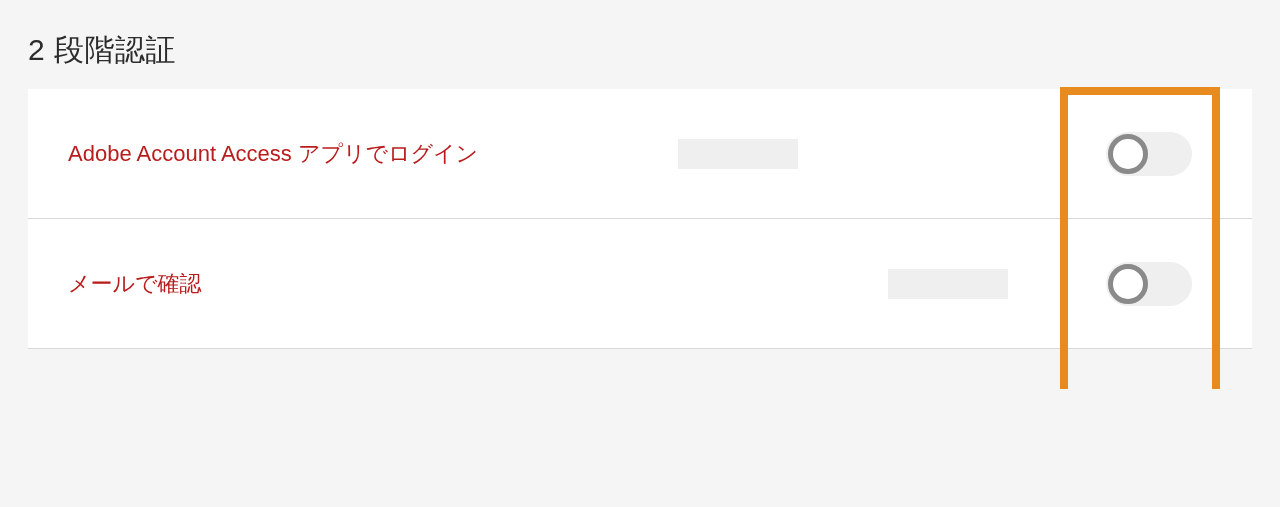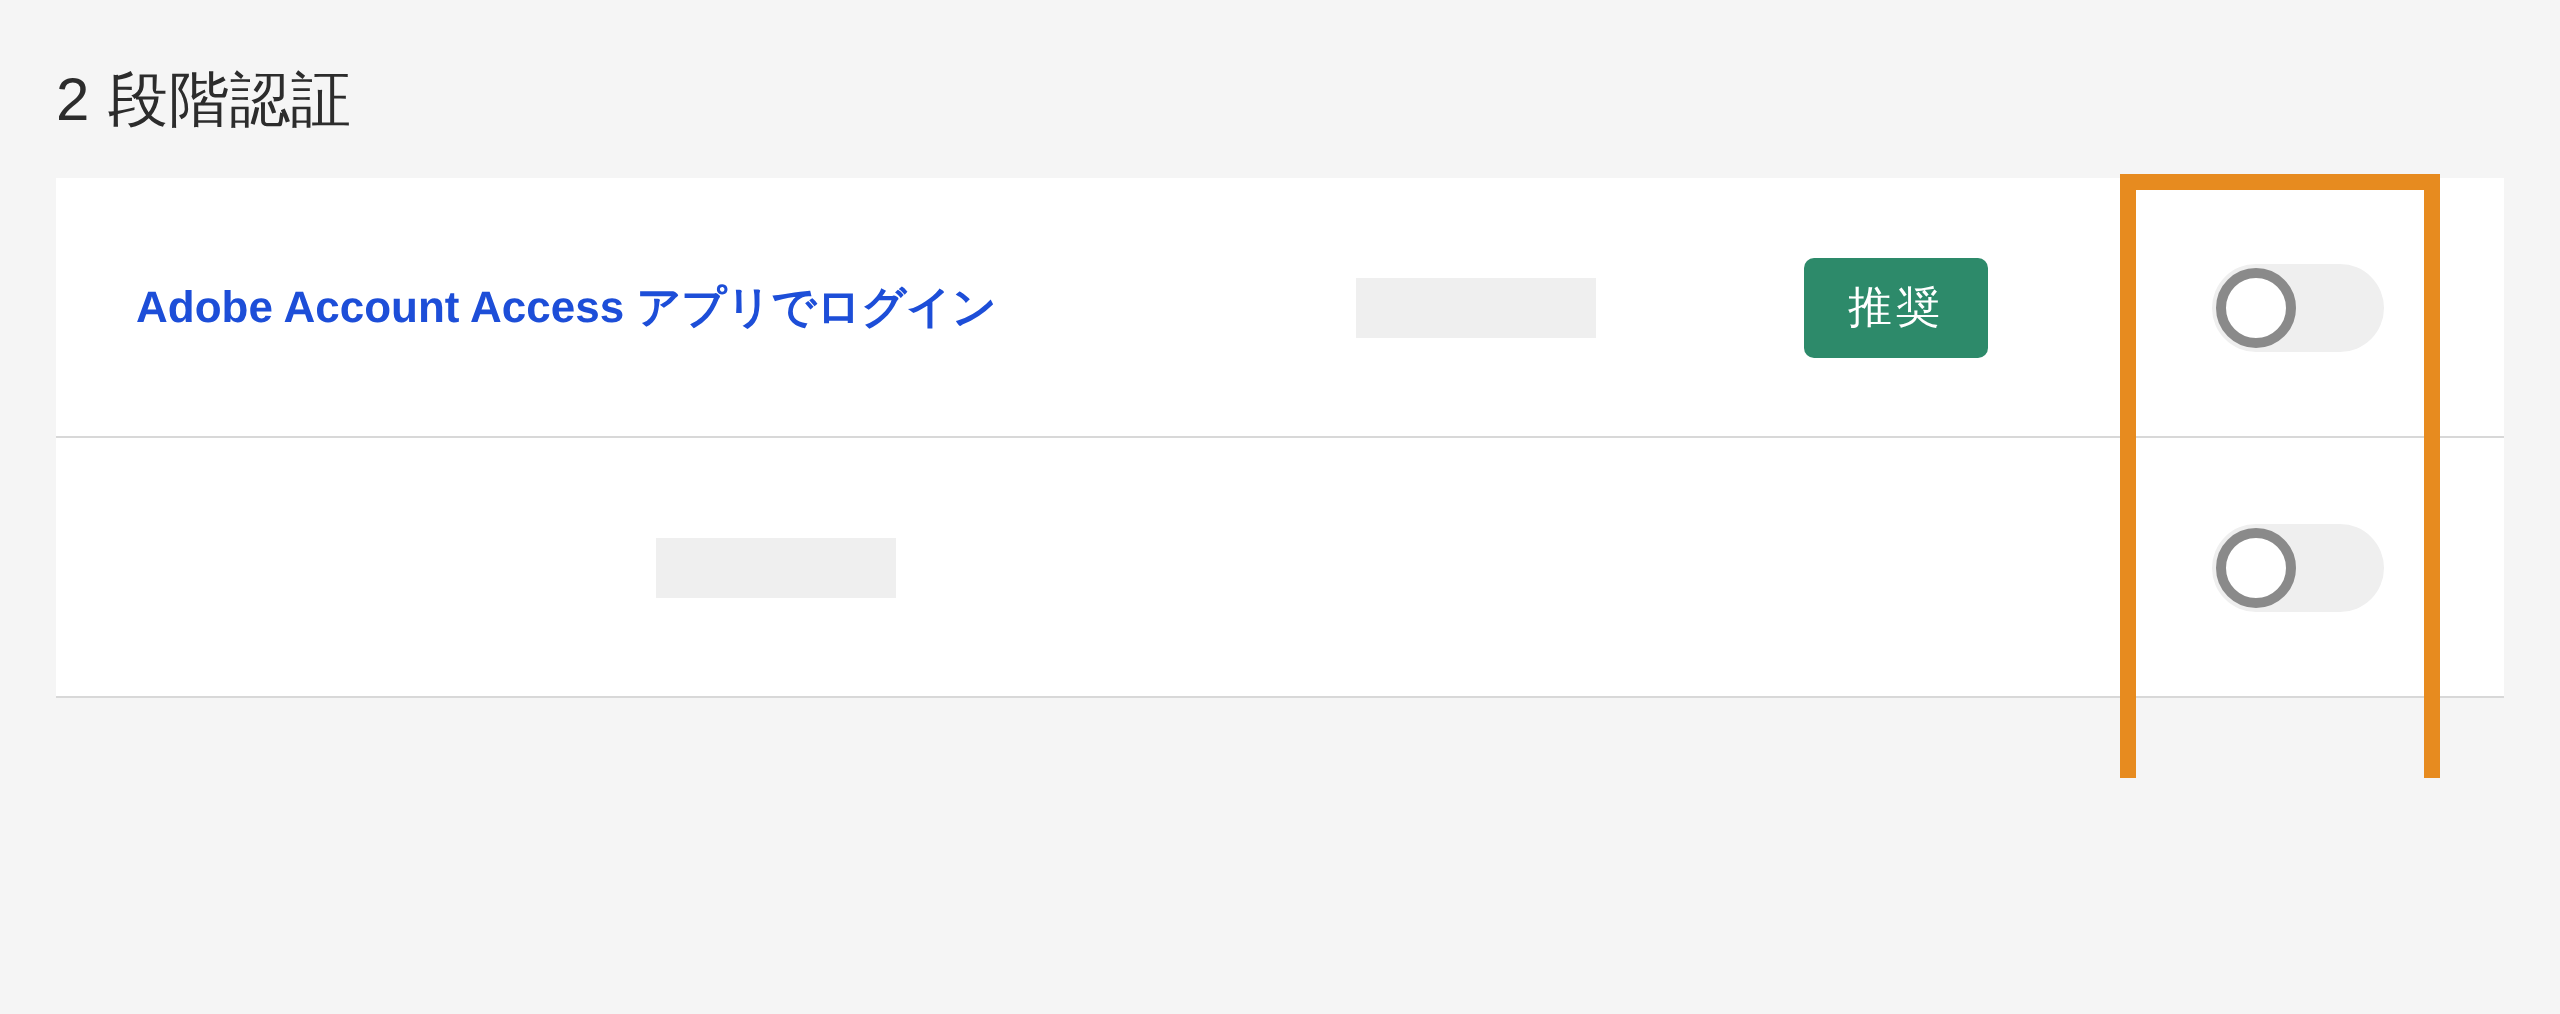--- a/index.html
+++ b/index.html
@@ -26,24 +26,24 @@
     .row {
       display: flex;
       align-items: center;
       height: 130px;
       padding: 0 40px 0 40px;
       border-bottom: 1px solid #d8d8d8;
     }
     .row:last-child { border-bottom: none; }
     .row-label {
       font-size: 22px;
-      color: #1d4ed8;
+      color: #b91c1c;
       flex: 0 0 auto;
       width: 560px;
-      font-weight: 700;
+      font-weight: 400;
     }
     .placeholder-box {
       width: 120px;
       height: 30px;
       background: #efefef;
     }
     .placeholder-col {
       flex: 0 0 auto;
       width: 220px;
       display: flex;
@@ -104,31 +104,29 @@
 <div class="container">
   <h2 class="section-title">2 段階認証</h2>
 
   <div class="panel">
 
     <div class="row">
       <div class="row-label">Adobe Account Access アプリでログイン</div>
       <div class="placeholder-col">
         <div class="placeholder-box"></div>
       </div>
-      <div class="badge-col">
-        <span class="badge">推奨</span>
-      </div>
       <div class="toggle-col">
         <div class="toggle">
           <div class="toggle-knob"></div>
         </div>
       </div>
     </div>
 
     <div class="row">
+      <div class="row-label">メールで確認</div>
       <div class="placeholder-col"></div>
       <div class="badge-col">
         <div class="placeholder-box"></div>
       </div>
       <div class="toggle-col">
         <div class="toggle">
           <div class="toggle-knob"></div>
         </div>
       </div>
     </div>

